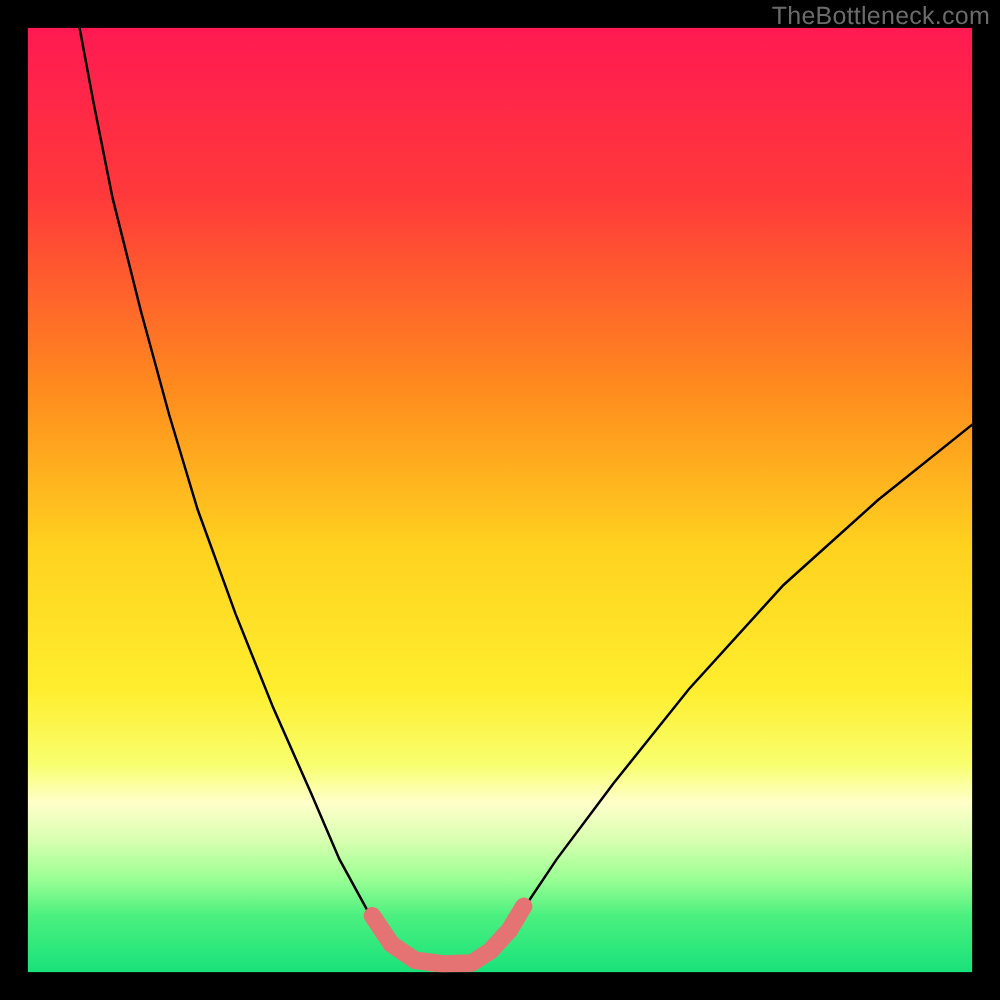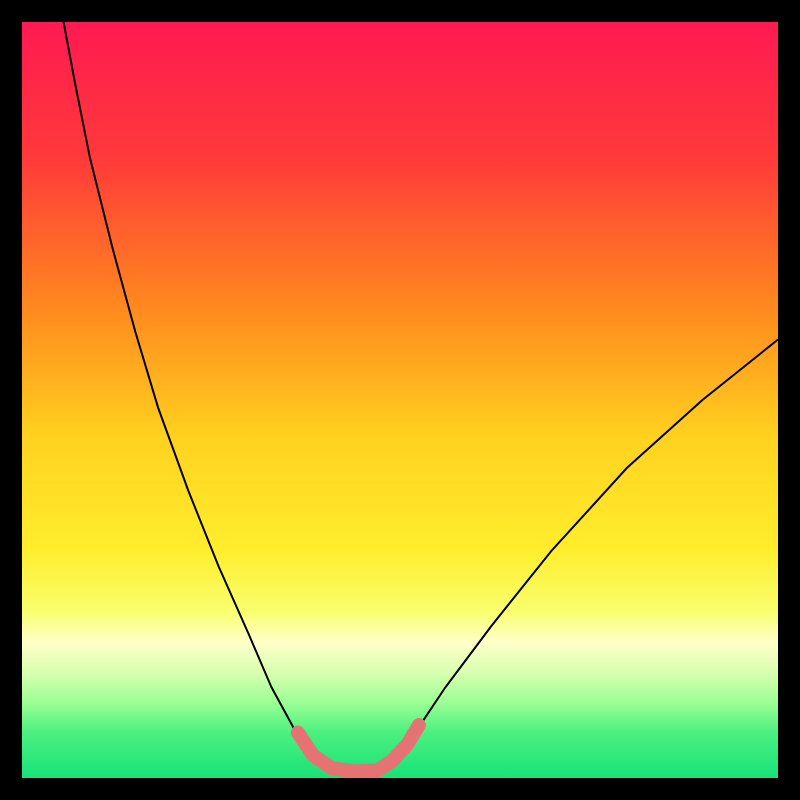--- a/index.html
+++ b/index.html
@@ -33,20 +33,21 @@
     letter-spacing: 0.2px;
     font-weight: 500;
     z-index: 5;
   }
   svg { display: block; }
 </style>
 </head>
 <body>
 
 <div class="frame">
+  <div class="watermark">TheBottleneck.com</div>
 
   <div class="plot">
     <svg id="chart-svg" width="756" height="756" viewBox="0 0 756 756" preserveAspectRatio="none">
       <defs>
         <linearGradient id="bg-grad" x1="0" y1="0" x2="0" y2="1">
             <stop offset="0%" stop-color="#ff1a52"></stop>
             <stop offset="18%" stop-color="#ff3a3a"></stop>
             <stop offset="38%" stop-color="#ff8a1e"></stop>
             <stop offset="55%" stop-color="#ffd21f"></stop>
             <stop offset="70%" stop-color="#ffee2e"></stop>

